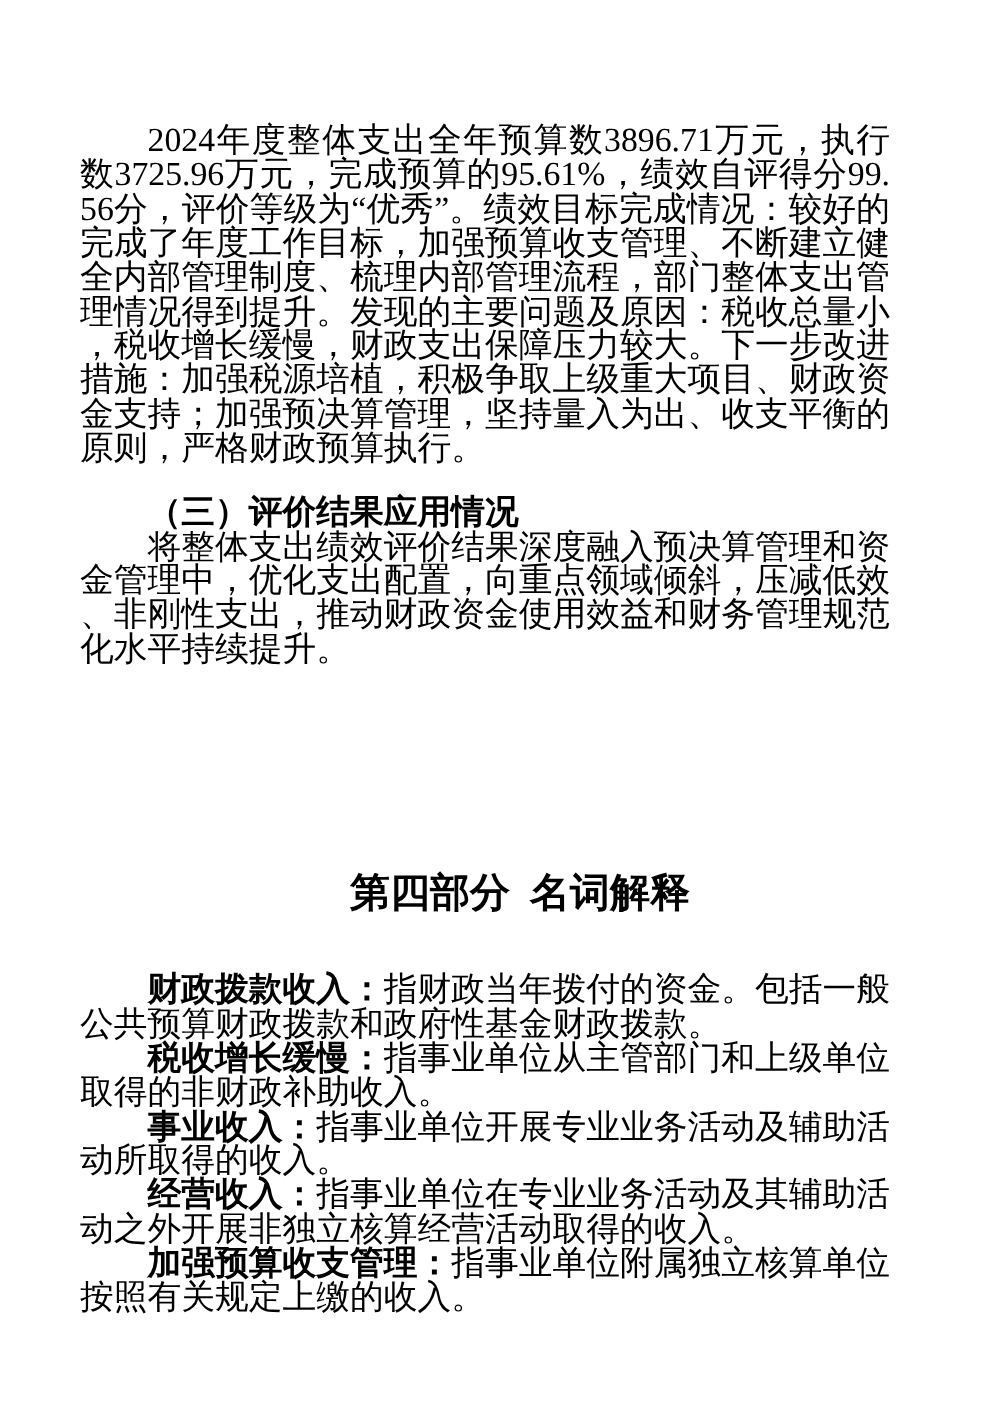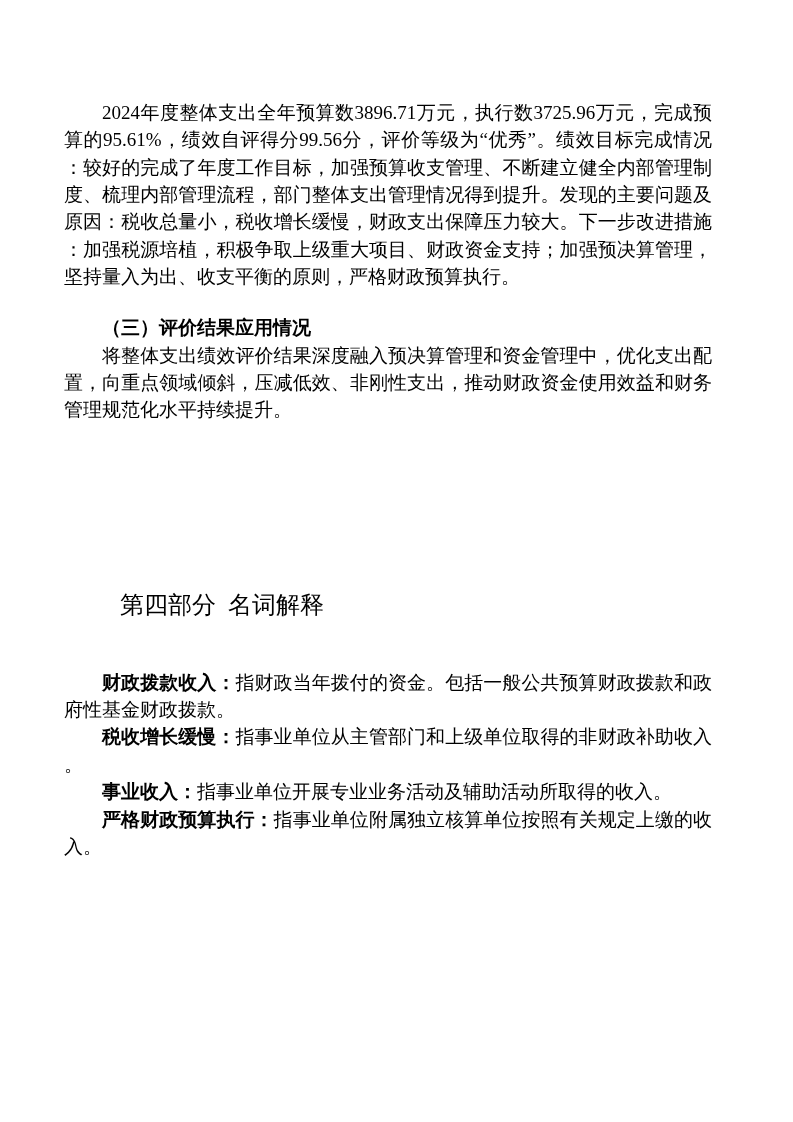--- a/index.html
+++ b/index.html
@@ -17,38 +17,39 @@
     overflow: hidden;
   }
   .content {
     position: absolute;
     left: 64px;
     top: 99px;
     width: 648px;
   }
   .body-par {
     margin: 0;
-    font-size: 19px;
+    font-size: 27px;
     line-height: 27.35px;
     text-align: justify;
     text-justify: inter-character;
     text-indent: 2em;
     line-break: anywhere;
     overflow-wrap: break-word;
   }
   .subheading {
     font-weight: bold;
     margin-top: 24px;
   }
   .glossary-title {
     margin: 160px 0 43px 0;
     padding-left: 56px; 
-    font-size: 24px;
+    font-size: 32px;
     line-height: 42px;
-    font-weight: normal;
+    font-weight: bold;
+    text-align: center;
     white-space: pre;
   }
   .term-label {
     font-weight: bold;
   }
 </style>
 </head>
 <body>
 
 <div class="page">
@@ -66,18 +67,21 @@
       <p class="body-par">
         <b class="term-label">财政拨款收入：</b><span>指财政当年拨付的资金。包括一般公共预算财政拨款和政府性基金财政拨款。</span>
       </p>
       <p class="body-par">
         <b class="term-label">税收增长缓慢：</b><span>指事业单位从主管部门和上级单位取得的非财政补助收入。</span>
       </p>
       <p class="body-par">
         <b class="term-label">事业收入：</b><span>指事业单位开展专业业务活动及辅助活动所取得的收入。</span>
       </p>
       <p class="body-par">
-        <b class="term-label">严格财政预算执行：</b><span>指事业单位附属独立核算单位按照有关规定上缴的收入。</span>
+        <b class="term-label">经营收入：</b><span>指事业单位在专业业务活动及其辅助活动之外开展非独立核算经营活动取得的收入。</span>
+      </p>
+      <p class="body-par">
+        <b class="term-label">加强预算收支管理：</b><span>指事业单位附属独立核算单位按照有关规定上缴的收入。</span>
       </p>
     </div>
 
   </div>
 </div>
 
 </body></html>

